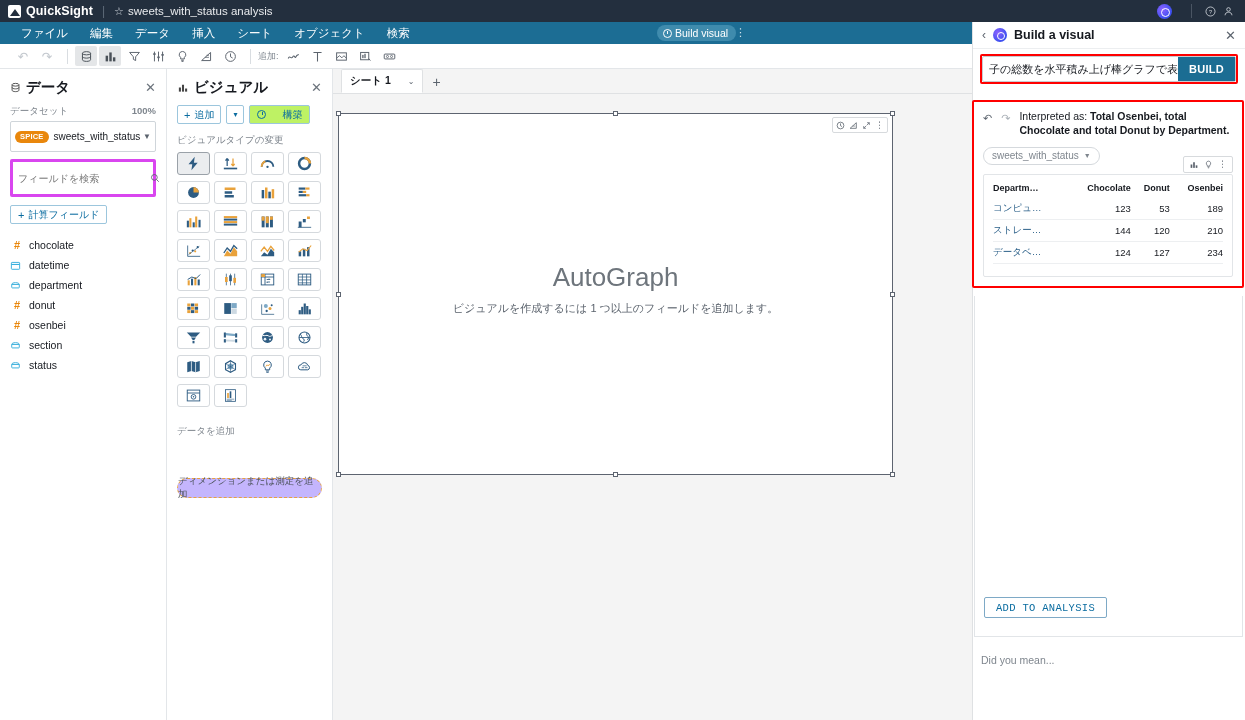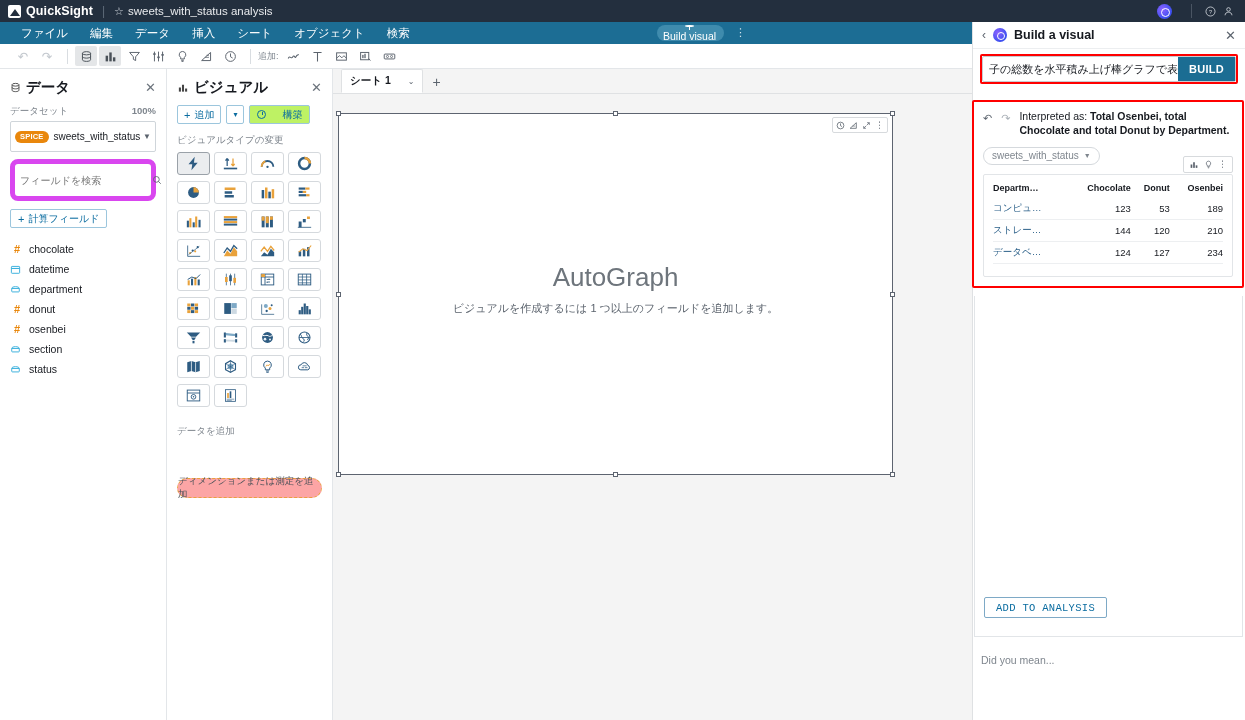--- a/index.html
+++ b/index.html
@@ -49,21 +49,21 @@
   .menubar {
     position:absolute; left:0; top:22px; width:1245px; height:22px;
     background:#1c6d94; display:flex; align-items:center;
     padding-left:10px; color:#fff; font-size:11.5px;
   }
   .menu-item { padding:0 11px; height:22px; line-height:22px; cursor:default; }
   .build-visual-btn {
     position:absolute; left:657px; top:3px; height:16px;
     background:#3f8bad; border-radius:9px; color:#fff;
     display:flex; align-items:center; padding:0 8px 0 6px;
-    font-size:10.5px; gap:3px; white-space:nowrap;flex-direction:column;
+    font-size:10.5px; gap:3px; white-space:nowrap;
   }
   .bv-icon {
     width:9px;height:9px;border:1.2px solid #fff;border-radius:50%;
     position:relative;
   }
   .bv-icon:after{content:"";position:absolute;left:3.2px;top:1.3px;width:1px;height:3.2px;background:#fff;}
   .kebab-top { position:absolute; left:735px; top:4px; color:#cfe2ec; font-size:11px; letter-spacing:0; }
 
   
   .toolbar {
@@ -96,21 +96,21 @@
     display:flex; align-items:center; padding:0 4px; margin-bottom:7px;
     background:#fff;
   }
   .spice-pill {
     background:#e9870c; color:#fff; font-size:7.5px; font-weight:bold;
     border-radius:8px; padding:1.5px 5px; letter-spacing:.2px; margin-right:5px;
   }
   .ds-name { font-size:10px; color:#16191f; }
   .ds-caret { margin-left:auto; font-size:8px; color:#5b636d; }
   .search-box {
-    height:20px; border:5px solid #d946ef; border-radius:8px;
+    height:20px; border:3px solid #d946ef; border-radius:2px;
     display:flex; align-items:center; padding:16px 5px; margin-bottom:8px;
   }
   .search-box input {
     border:none; outline:none; font-size:10px; color:#9aa1a8; flex:1;
     font-family:"Liberation Sans",sans-serif; background:transparent;
   }
   .search-box .mag { color:#5b636d; font-size:10px; }
   .calc-field-btn {
     display:inline-flex; align-items:center; height:19px;
     border:1px solid #9cc6dd; border-radius:2px; color:#0a6ca0;
@@ -148,21 +148,21 @@
   .vt-grid { display:grid; grid-template-columns:repeat(4,33px); gap:6px 4px; }
   .vt-cell {
     width:33px;height:23px;border:1px solid #d5d9dd;border-radius:3px;
     background:#fff; display:flex;align-items:center;justify-content:center;
   }
   .vt-cell.selected { background:#ebedef; border-color:#9aa1a8; }
   .add-data-sec { margin-top:18px; }
   .add-data-label { font-size:9.5px; color:#7f868e; margin-bottom:5px; }
   .drop-zone {
     height:20px; border:1.4px dashed #e9a23b; border-radius:10px;
-    background:#fca5a5; display:flex;align-items:center;justify-content:center;
+    background:#c4b5fd; display:flex;align-items:center;justify-content:center;
     color:#4a5158; font-size:9.5px;margin-top:40px;
   }
 
   
   .sheet-area {
     position:absolute; left:333px; top:69px; width:639px; height:651px;
     background:#f4f4f4;
   }
   .sheet-tabs {
     height:25px; background:#f4f4f4; display:flex; align-items:flex-end;

